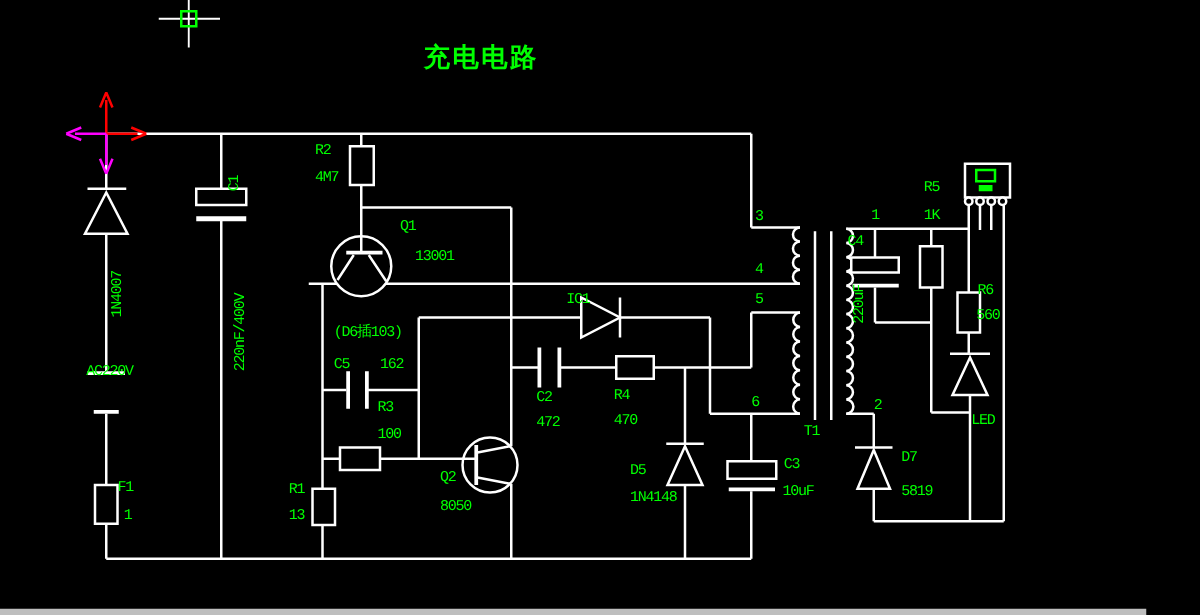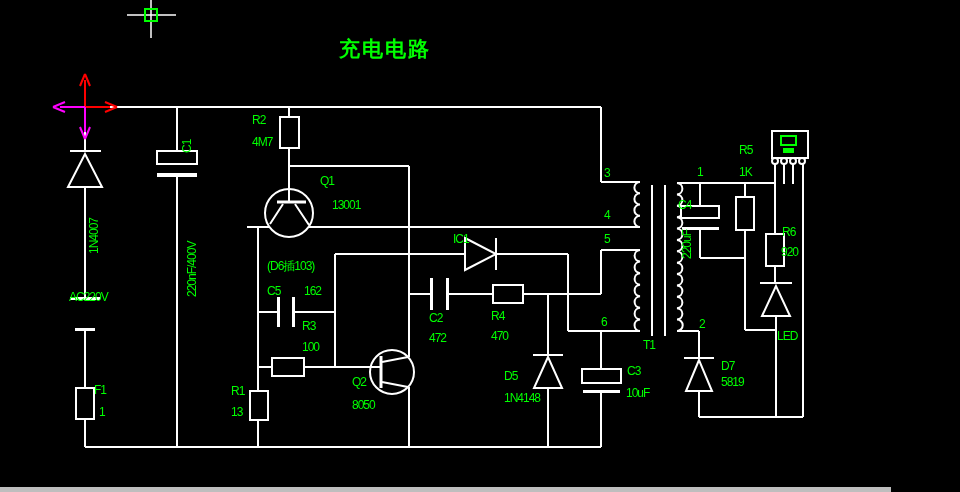--- a/index.html
+++ b/index.html
@@ -1,17 +1,17 @@
 <!DOCTYPE html>
 <html><head>
 <meta charset="utf-8">
 <style>
   html,body{margin:0;padding:0;background:#000;}
   #stage{position:relative;width:891px;height:492px;background:#000;overflow:hidden;
-         font-family:Liberation Sans, sans-serif;}
+         font-family:Liberation Mono, monospace;padding-left:26px;}
   #canvas-svg{position:absolute;left:0;top:0;}
   .lbl{position:absolute;color:#00ff00;font-size:12px;letter-spacing:-1px;
        line-height:11px;white-space:nowrap;}
   .vlbl{transform:rotate(-90deg);transform-origin:0 0;}
   #page-title{position:absolute;left:339px;top:36px;color:#00ff00;font-size:21px;
        letter-spacing:2px;line-height:26px;font-weight:bold;}
   #statusbar{position:absolute;left:0;top:487px;width:960px;height:5px;background:#bebebe;}
 </style>
 </head>
 <body>
@@ -173,24 +173,24 @@
   <div class="lbl" style="left:504px;top:393px">1N4148</div>
   <div class="lbl" style="left:627px;top:366px">C3</div>
   <div class="lbl" style="left:626px;top:388px">10uF</div>
   <div class="lbl" style="left:643px;top:340px">T1</div>
   <div class="lbl" style="left:604px;top:168px">3</div>
   <div class="lbl" style="left:604px;top:210px">4</div>
   <div class="lbl" style="left:604px;top:234px">5</div>
   <div class="lbl" style="left:601px;top:317px">6</div>
   <div class="lbl" style="left:697px;top:167px">1</div>
   <div class="lbl" style="left:699px;top:319px">2</div>
-  <div class="lbl" style="left:678px;top:200px">C4</div>
+  <div class="lbl" style="left:678px;top:188px">C4</div>
   <div class="lbl vlbl" style="left:682px;top:259px">220uF</div>
   <div class="lbl" style="left:739px;top:145px">R5</div>
   <div class="lbl" style="left:739px;top:167px">1K</div>
   <div class="lbl" style="left:782px;top:227px">R6</div>
-  <div class="lbl" style="left:781px;top:247px">920</div>
+  <div class="lbl" style="left:781px;top:247px">560</div>
   <div class="lbl" style="left:777px;top:331px">LED</div>
   <div class="lbl" style="left:721px;top:361px">D7</div>
-  <div class="lbl" style="left:721px;top:377px">5819</div>
+  <div class="lbl" style="left:721px;top:388px">5819</div>
 
   <div id="statusbar"></div>
 </div>
 
 </body></html>

